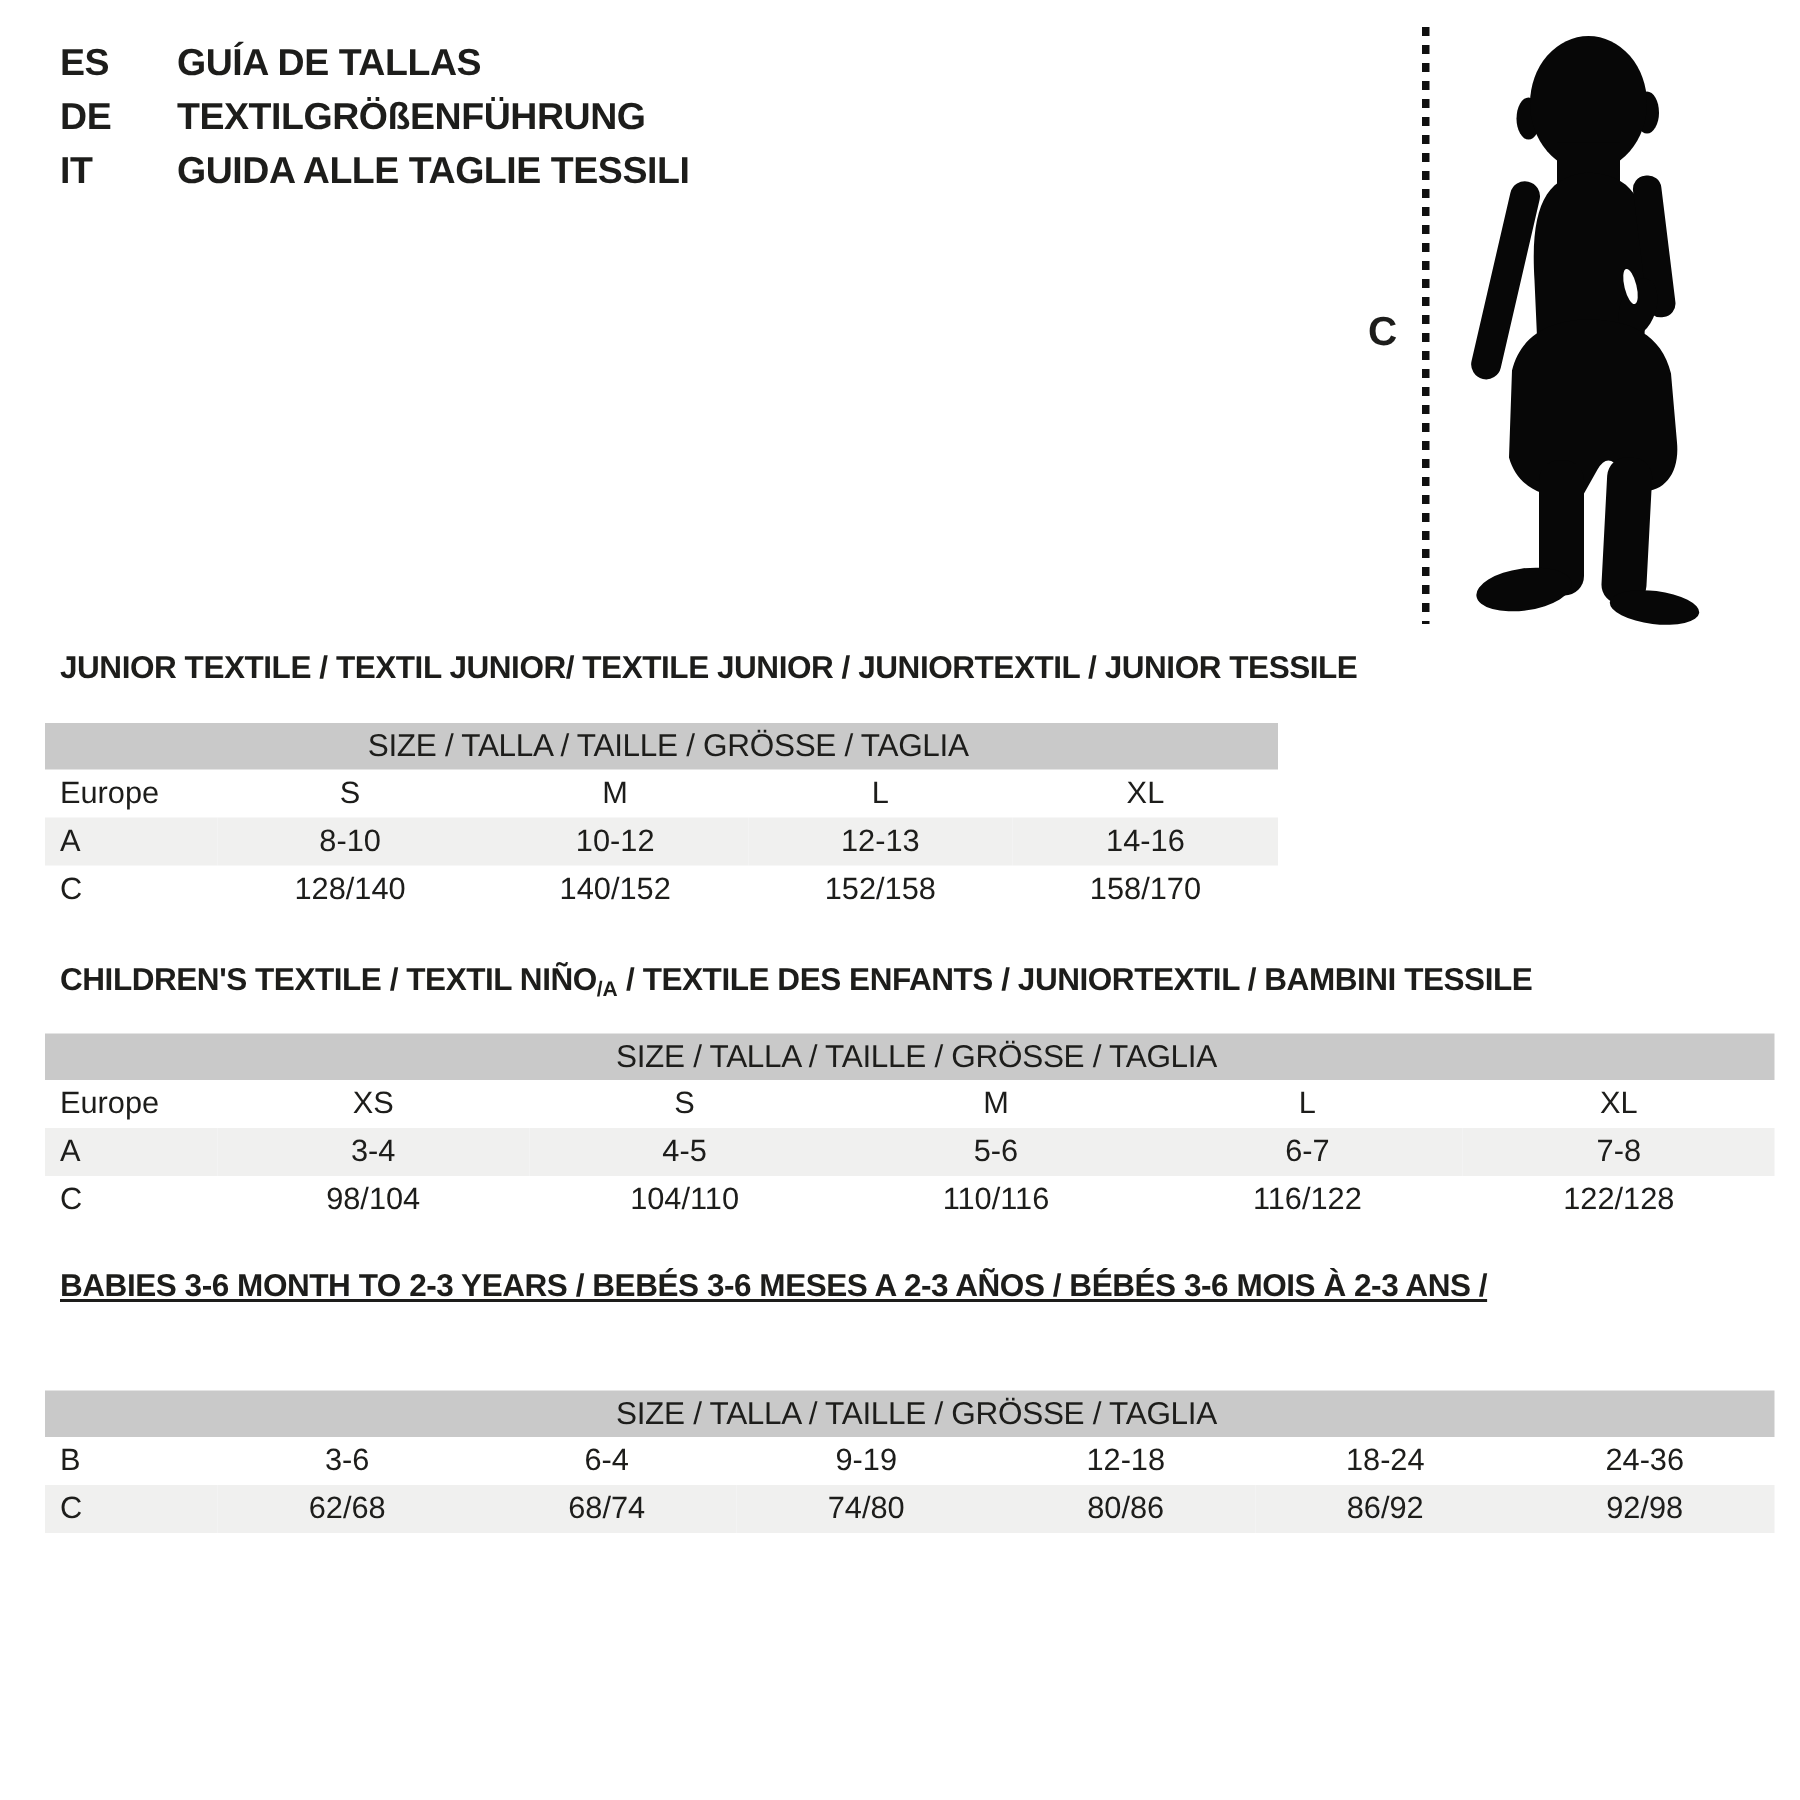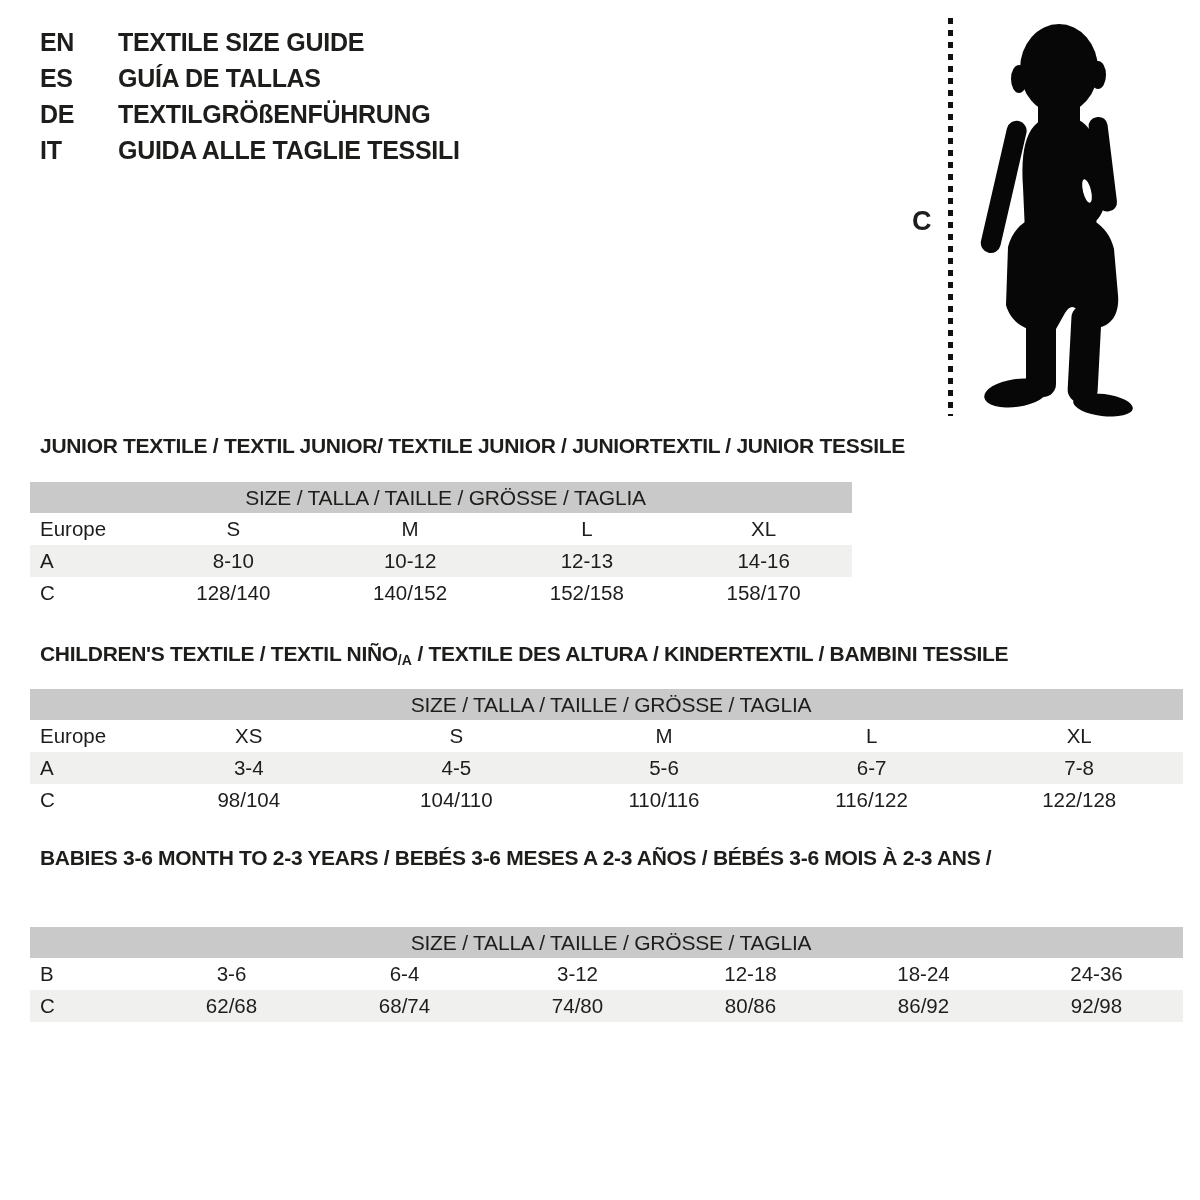--- a/index.html
+++ b/index.html
@@ -26,21 +26,21 @@
     background:repeating-linear-gradient(to bottom, #101010 0 6px, transparent 6px 12px);
   }
   .silhouette { position:absolute; left:88px; top:16px; width:180px; height:402px; }
 
   
   .section-title {
     position:absolute; left:40px;
     font-weight:bold; font-size:21px; letter-spacing:-0.3px; white-space:nowrap;
   }
   .section-title .sub { font-size:14px; vertical-align:-4px; letter-spacing:0; }
-  .two-line { line-height:35px; }
+  .two-line { line-height:35px;text-decoration:underline; }
 
   
   table.size-table {
     position:absolute; left:30px;
     border-collapse:collapse; table-layout:fixed;
     font-size:20.5px; color:#1d1d1b;
   }
   table.size-table td { height:32px; text-align:center; vertical-align:middle; padding:0; }
   table.size-table td.lab { text-align:left; padding-left:10px;margin-top:20px; }
   table.size-table tr.bar td {
@@ -56,24 +56,20 @@
     font-weight:bold; font-size:20.5px; letter-spacing:-0.3px;
     height:33px; display:flex; align-items:center; white-space:nowrap;
   }
 </style>
 </head>
 <body>
 
 <div class="page">
 
   <div class="lang-list">
-    <div class="lang-row">
-      <span class="lang-code">EN</span>
-      <span class="lang-title">TEXTILE SIZE GUIDE</span>
-    </div>
     <div class="lang-row">
       <span class="lang-code">ES</span>
       <span class="lang-title">GUÍA DE TALLAS</span>
     </div>
     <div class="lang-row">
       <span class="lang-code">DE</span>
       <span class="lang-title">TEXTILGRÖßENFÜHRUNG</span>
     </div>
     <div class="lang-row">
       <span class="lang-code">IT</span>
@@ -145,21 +141,21 @@
     <tr>
       <td class="lab">C</td>
       <td>128/140</td>
       <td>140/152</td>
       <td>152/158</td>
       <td>158/170</td>
     </tr>
   </tbody>
     </table>
 
-  <div class="section-title" style="top:642px;"><span>CHILDREN'S TEXTILE / TEXTIL NIÑO</span><span class="sub">/A</span><span> / TEXTILE DES ALTURA / KINDERTEXTIL / BAMBINI TESSILE</span></div>
+  <div class="section-title" style="top:642px;"><span>CHILDREN'S TEXTILE / TEXTIL NIÑO</span><span class="sub">/A</span><span> / TEXTILE DES ENFANTS / JUNIORTEXTIL / BAMBINI TESSILE</span></div>
 
   <table class="size-table" style="top:689px; width:1153px;">
     <colgroup>
         <col class="c-label">
         <col>
         <col>
         <col>
         <col>
         <col>
       </colgroup>
@@ -209,21 +205,21 @@
         <col>
       </colgroup>
     <tbody>
         <tr class="bar">
       <td colspan="7">SIZE / TALLA / TAILLE / GRÖSSE / TAGLIA</td>
     </tr>
     <tr>
       <td class="lab">B</td>
       <td>3-6</td>
       <td>6-4</td>
-      <td>3-12</td>
+      <td>9-19</td>
       <td>12-18</td>
       <td>18-24</td>
       <td>24-36</td>
     </tr>
     <tr class="alt">
       <td class="lab">C</td>
       <td>62/68</td>
       <td>68/74</td>
       <td>74/80</td>
       <td>80/86</td>

